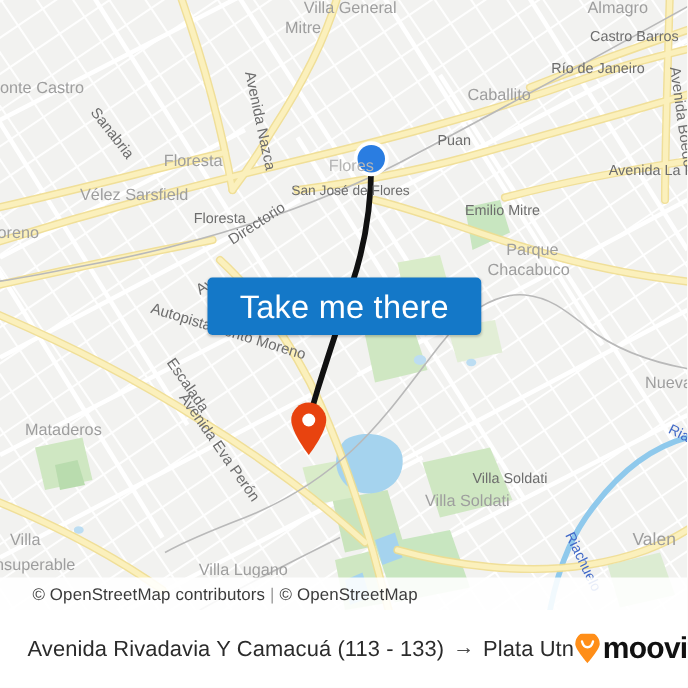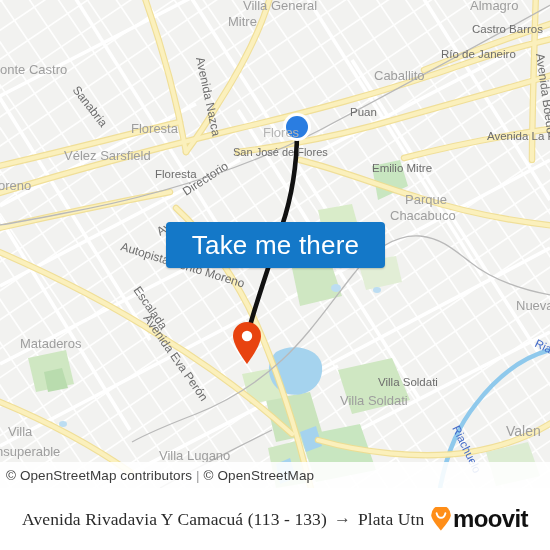--- a/index.html
+++ b/index.html
@@ -31,21 +31,21 @@
   .attrib-bar {
     position: absolute;
     left: 0;
     top: 462px;
     width: 550px;
     height: 26px;
     background: rgba(255,255,255,0.88);
     display: flex;
     align-items: center;
     box-sizing: border-box;
-    padding-left: 6px;
+    padding-left: 26px;
   }
   .attrib-bar .attr-text {
     font-size: 13.5px;
     color: #3c3c3c;
     letter-spacing: 0.1px;
     white-space: nowrap;
   }
   .attrib-bar .attr-sep {
     font-size: 13.5px;
     color: #9a9a9a;
@@ -82,21 +82,20 @@
     display: flex;
     align-items: center;
     box-sizing: border-box;
     padding: 0 14px 0 22px;
   }
   .route-title {
     font-size: 17.5px;
     color: #2b2b2b;
     white-space: nowrap;
     letter-spacing: 0.1px;
-    font-family: Liberation Serif, serif;
   }
   .route-arrow {
     font-size: 17px;
     color: #4a4a4a;
     padding: 0 7px;
     position: relative;
     top: -1px;
   }
   .footer-spacer { flex: 1 1 auto; }
   .moovit-logo {

